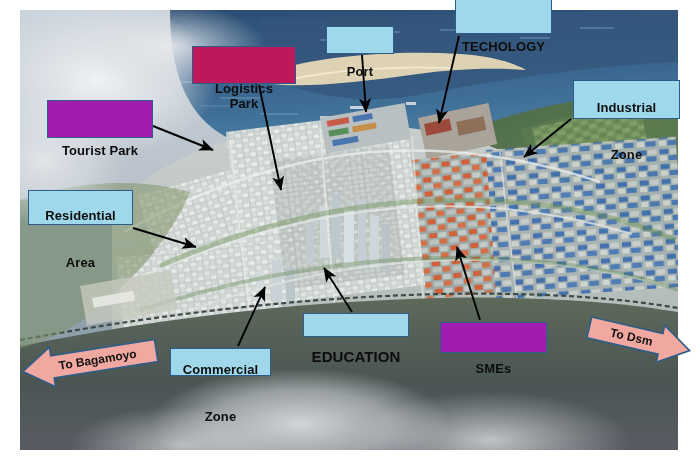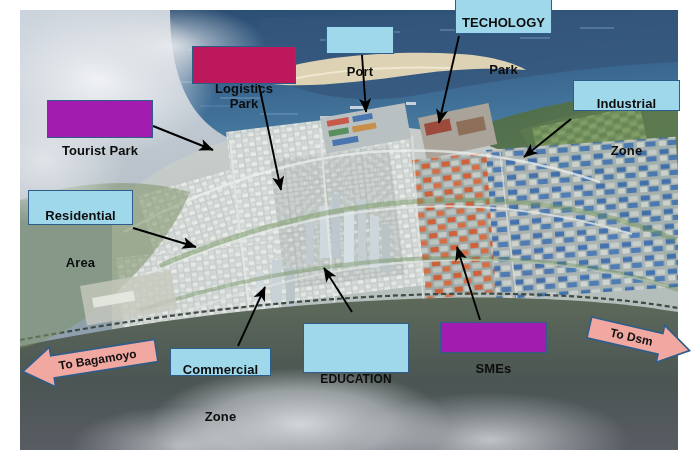--- a/index.html
+++ b/index.html
@@ -253,30 +253,29 @@
         </span>
       </div>
       <div class="callout" style="left: 326px; top: 26px; width: 68px; height: 28px; font-size: 13px; background: rgb(158, 216, 234); border-color: rgb(47, 93, 138); color: rgb(13, 13, 13); align-items: center;">
         <span>
           <span style="display:block">Port</span>
         </span>
       </div>
       <div class="callout" style="left: 455px; top: -4px; width: 97px; height: 38px; font-size: 13px; background: rgb(158, 216, 234); border-color: rgb(47, 93, 138); color: rgb(13, 13, 13);">
         <span>
           <span style="display:block">TECHOLOGY</span>
-          <span style="display:block">Park</span>
-        </span>
-      </div>
-      <div class="callout" style="left: 573px; top: 80px; width: 107px; height: 31px; font-size: 13px; background: rgb(158, 216, 234); border-color: rgb(47, 93, 138); color: rgb(13, 13, 13);">
+        </span>
+      </div>
+      <div class="callout" style="left: 573px; top: 80px; width: 107px; height: 39px; font-size: 13px; background: rgb(158, 216, 234); border-color: rgb(47, 93, 138); color: rgb(13, 13, 13);">
         <span>
           <span style="display:block">Industrial</span>
           <span style="display:block">Zone</span>
         </span>
       </div>
-      <div class="callout" style="left: 303px; top: 323px; width: 106px; height: 50px; font-size: 12px; background: rgb(158, 216, 234); border-color: rgb(47, 93, 138); color: rgb(13, 13, 13);">
+      <div class="callout" style="left: 303px; top: 313px; width: 106px; height: 24px; font-size: 15px; background: rgb(158, 216, 234); border-color: rgb(47, 93, 138); color: rgb(13, 13, 13);">
         <span>
           <span style="display:block">EDUCATION</span>
         </span>
       </div>
       <div class="callout" style="left: 170px; top: 348px; width: 101px; height: 28px; font-size: 13px; background: rgb(158, 216, 234); border-color: rgb(47, 93, 138); color: rgb(13, 13, 13);">
         <span>
           <span style="display:block">Commercial</span>
           <span style="display:block">Zone</span>
         </span>
       </div>

